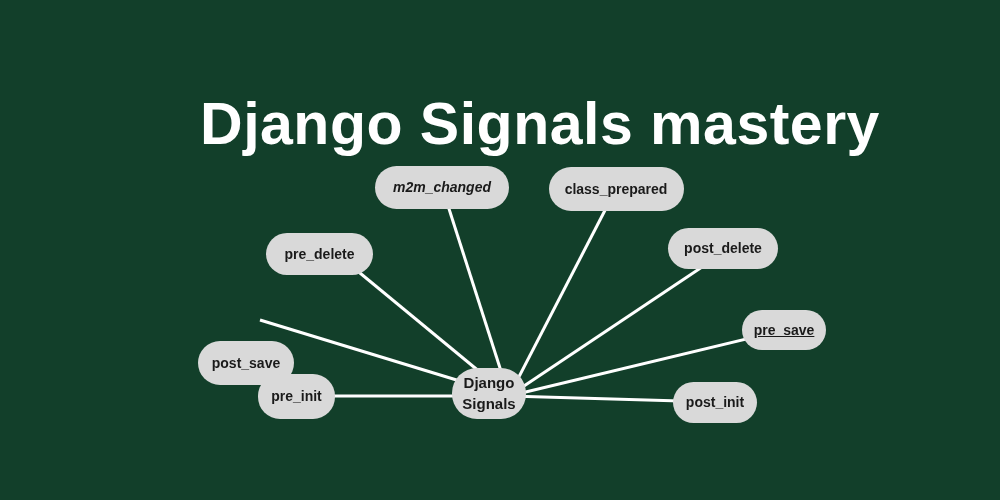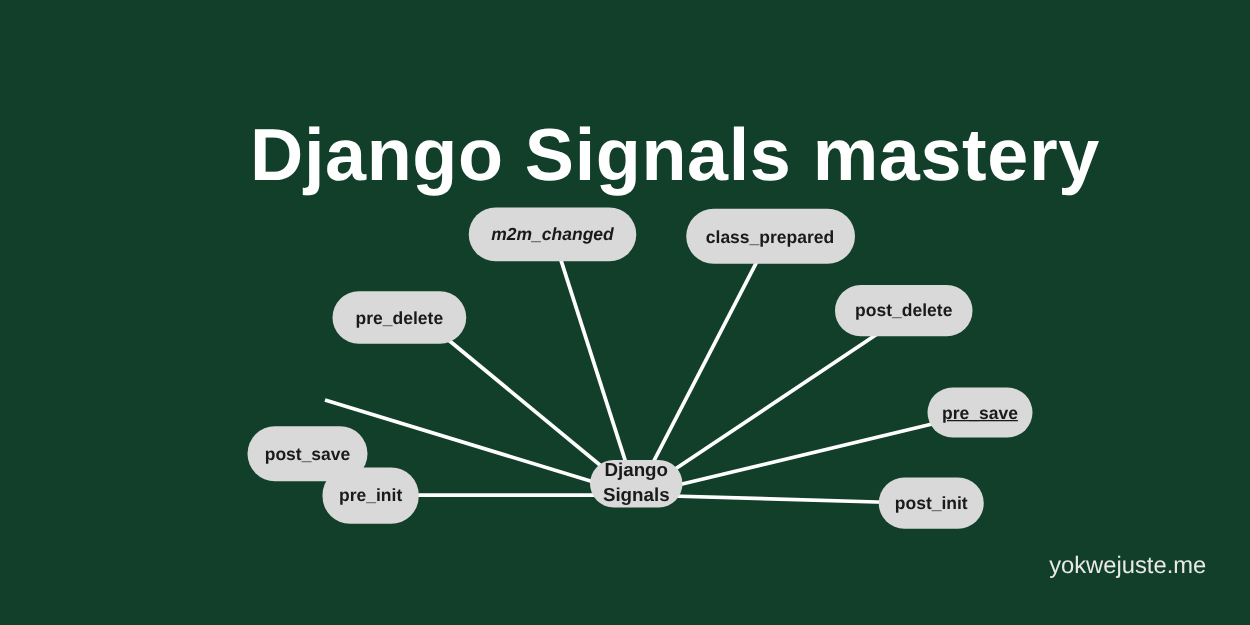--- a/index.html
+++ b/index.html
@@ -86,17 +86,16 @@
       <line x1="509" y1="396" x2="715" y2="402" stroke="#FFFFFF" stroke-width="3"></line>
     </svg>
   <div id="nodes">
       <div class="pill" style="left: 375px; top: 165.5px; width: 134px; height: 43px; font-style: italic;">m2m_changed</div>
       <div class="pill" style="left: 548.5px; top: 167px; width: 135px; height: 44px;">class_prepared</div>
       <div class="pill" style="left: 266px; top: 233px; width: 107px; height: 42px;">pre_delete</div>
       <div class="pill" style="left: 668px; top: 228px; width: 110px; height: 41px;">post_delete</div>
       <div class="pill" style="left: 198px; top: 298px; width: 96px; height: 44px; margin-top: 43px;">post_save</div>
       <div class="pill" style="left: 742px; top: 310px; width: 84px; height: 40px; text-decoration: underline;">pre_save</div>
       <div class="pill" style="left: 258px; top: 373.5px; width: 77px; height: 45px;">pre_init</div>
-      <div class="pill" style="left: 703px; top: 381.5px; width: 84px; height: 41px;">post_init</div>
-      <div class="pill center" style="left: 472px; top: 368px; width: 74px; height: 38px;">Django Signals</div>
+      <div class="pill" style="left: 673px; top: 381.5px; width: 84px; height: 41px;">post_init</div>
+      <div class="pill center" style="left: 452px; top: 368px; width: 74px; height: 51px;">Django Signals</div>
     </div>
-  <div class="watermark">yokwejuste.me</div>
 </div>
 
 </body></html>

